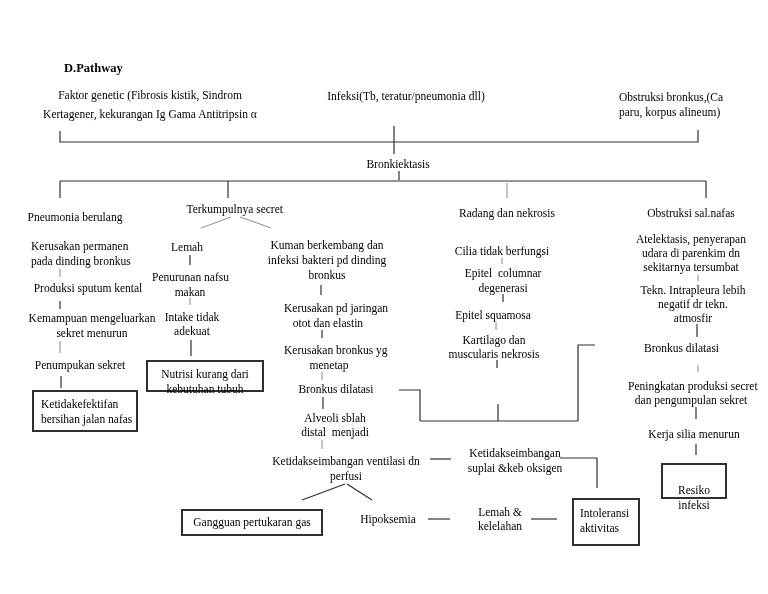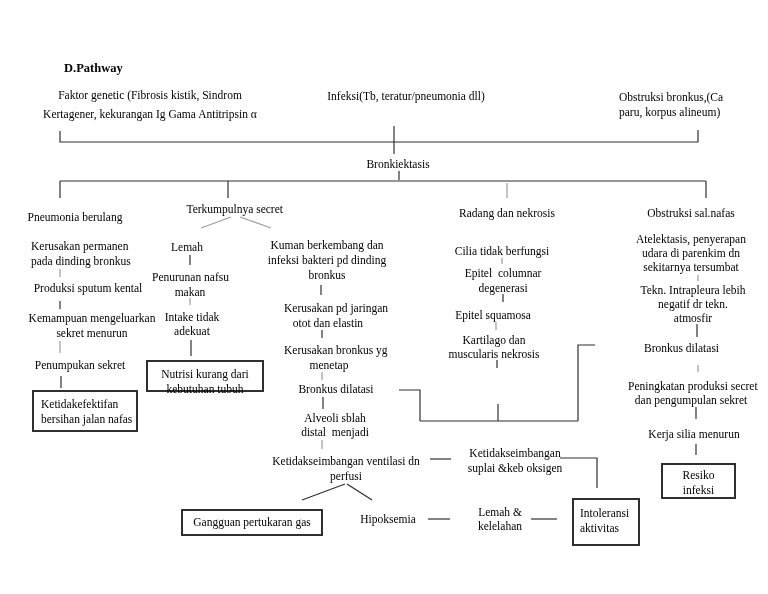--- a/index.html
+++ b/index.html
@@ -155,16 +155,16 @@
   <div class="node" style="left:632px;top:232px;width:118px;">Atelektasis, penyerapan
 udara di parenkim dn
 sekitarnya tersumbat</div>
   <div class="node" style="left:639px;top:283px;width:108px;">Tekn. Intrapleura lebih
 negatif dr tekn.
 atmosfir</div>
   <div class="node" style="left:644px;top:341px;width:74px;">Bronkus dilatasi</div>
   <div class="node" style="left:628px;top:379px;width:126px;">Peningkatan produksi secret
 dan pengumpulan sekret</div>
   <div class="node" style="left:644px;top:427px;width:100px;">Kerja silia menurun</div>
-  <div class="dbox" style="left:661px;top:463px;width:75px;height:36px;padding-top:3px;text-align:center;">Resiko
+  <div class="dbox" style="left:661px;top:463px;width:66px;height:36px;padding-top:18px;text-align:center;">Resiko
 infeksi</div>
 
 </div>
 
 </body></html>

